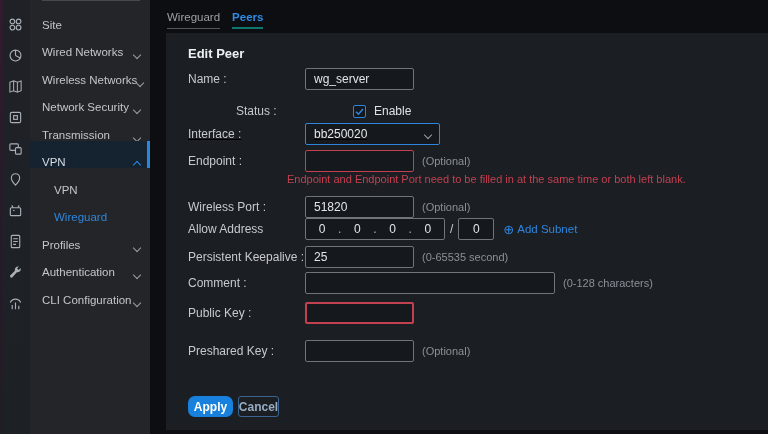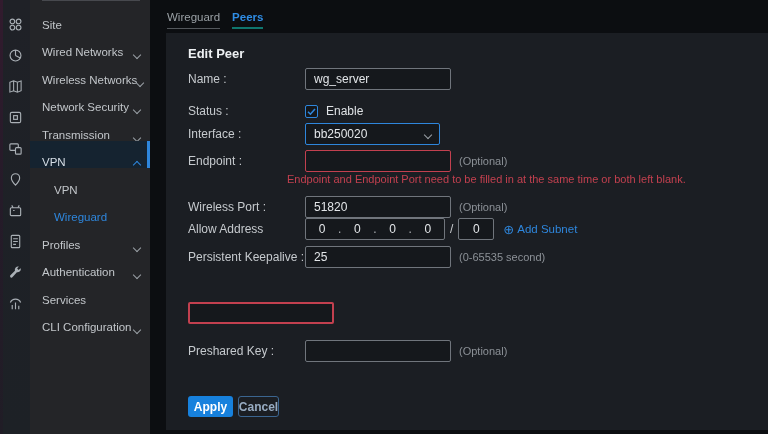--- a/index.html
+++ b/index.html
@@ -41,21 +41,21 @@
   .tab{font-size:11.5px;color:#9aa0a5;padding-bottom:5px;border-bottom:1px solid #53575c;cursor:pointer;}
   .tab.active{color:#2f8ce4;border-bottom:2px solid #0f766e;padding-bottom:4px;font-weight:700;}
 
   .panel{position:absolute;left:16px;top:33px;right:0;bottom:4px;background:#1b1e23;}
   .panel-title{position:absolute;left:22px;top:13px;font-size:13px;font-weight:700;color:#eef1f3;}
 
   .row{position:absolute;left:22px;right:10px;height:22px;display:flex;align-items:center;}
   .lbl{width:117px;flex:none;color:#c6cace;font-size:12px;white-space:nowrap;}
   .ctl{display:flex;align-items:center;}
 
-  .txt{width:146px;height:22px;box-sizing:border-box;background:#15181c;
+  .txt{width:109px;height:22px;box-sizing:border-box;background:#15181c;
     border:1px solid #70757c;border-radius:2px;color:#e3e6e9;font-size:12px;
     padding:0 8px;font-family:inherit;outline:none;}
   .txt.err{border-color:#c2404f;}
   .txt.err2{border:2px solid #c2404f;}
   .txt.wide{width:250px;}
 
   .select{width:135px;height:22px;box-sizing:border-box;background:#15181c;
     border:1px solid #2e86dc;border-radius:2px;color:#e3e6e9;font-size:12px;
     padding:0 20px 0 8px;display:flex;align-items:center;position:relative;cursor:pointer;}
   .select .sel-chev{position:absolute;right:8px;top:8px;width:5px;height:5px;
@@ -74,21 +74,21 @@
   .ipbox .dot{color:#aeb2b6;}
   .slash{margin:0 5px;color:#c9ccd0;font-size:12px;}
   .prefixbox{width:36px;height:22px;box-sizing:border-box;background:#15181c;border:1px solid #70757c;
     border-radius:2px;display:flex;align-items:center;justify-content:center;color:#e3e6e9;font-size:12px;}
   .add-subnet{display:flex;align-items:center;margin-left:9px;color:#2e86dc;font-size:11.5px;cursor:pointer;}
   .add-subnet .plus{font-size:13px;margin-right:3px;line-height:1;}
 
   .btn-row{position:absolute;left:22px;top:363px;display:flex;align-items:center;}
   .btn{height:21px;border-radius:3px;font-size:12px;font-weight:700;display:flex;
     align-items:center;justify-content:center;cursor:pointer;box-sizing:border-box;}
-  .btn.apply{width:45px;background:#1781dd;color:#fff;}
+  .btn.apply{width:45px;background:#1781dd;color:#fff;border-radius:7px;}
   .btn.cancel{width:41px;margin-left:5px;background:transparent;border:1px solid #3b6590;color:#97abc1;}
 </style>
 </head>
 <body>
 
 <div class="app">
 
   <div class="rail">
     <div class="rail-pad"></div>
     <div class="rail-ic">
@@ -187,23 +187,20 @@
     </div>
     <div class="mi">
       <span>Profiles</span>
       <span class="chev"></span>
     </div>
     <div class="mi">
       <span>Authentication</span>
       <span class="chev"></span>
     </div>
     <div class="mi">
-      <span>Services</span>
-    </div>
-    <div class="mi">
       <span>CLI Configuration</span>
       <span class="chev"></span>
     </div>
   </div>
 
   <div class="content">
     <div class="tabbar">
       <div class="tab">Wireguard</div>
       <div class="tab active">Peers</div>
     </div>
@@ -211,33 +208,33 @@
     <div class="panel">
       <div class="panel-title">Edit Peer</div>
 
       <div class="row" style="top:35px;">
         <div class="lbl">Name :</div>
         <div class="ctl">
           <input class="txt" type="text" value="wg_server" style="">
         </div>
       </div>
 
-      <div class="row" style="top:67px;">
+      <div class="row" style="top:67px;margin-left:48px;">
         <div class="lbl">Status :</div>
         <div class="ctl">
           <div class="cb">
             <svg width="11" height="11" viewBox="0 0 11 11">
               <polyline points="2,5.8 4.4,8.2 9,3" fill="none" stroke="#2e86dc" stroke-width="1.6"></polyline>
             </svg>
           </div>
           <span class="cb-label">Enable</span>
         </div>
       </div>
 
-      <div class="row" style="top:90px;">
+      <div class="row" style="top:90px;text-decoration:underline;">
         <div class="lbl">Interface :</div>
         <div class="ctl">
           <div class="select">
             <span>bb250020</span>
             <span class="sel-chev"></span>
           </div>
         </div>
       </div>
 
       <div class="row" style="top:117px;">
@@ -281,22 +278,30 @@
       </div>
 
       <div class="row" style="top:213px;">
         <div class="lbl">Persistent Keepalive :</div>
         <div class="ctl">
           <input class="txt" type="text" value="25" style="">
           <span class="hint">(0-65535 second)</span>
         </div>
       </div>
 
+      <div class="row" style="top:239px;">
+        <div class="lbl">Comment :</div>
+        <div class="ctl">
+          <input class="txt wide" type="text" value="" style="">
+          <span class="hint">(0-128 characters)</span>
+        </div>
+      </div>
 
       <div class="row" style="top:269px;">
+        <div class="lbl">Public Key :</div>
         <div class="ctl">
           <input class="txt err2" type="text" value="" style="">
         </div>
       </div>
 
       <div class="row" style="top:307px;">
         <div class="lbl">Preshared Key :</div>
         <div class="ctl">
           <input class="txt" type="text" value="" style="">
           <span class="hint">(Optional)</span>

